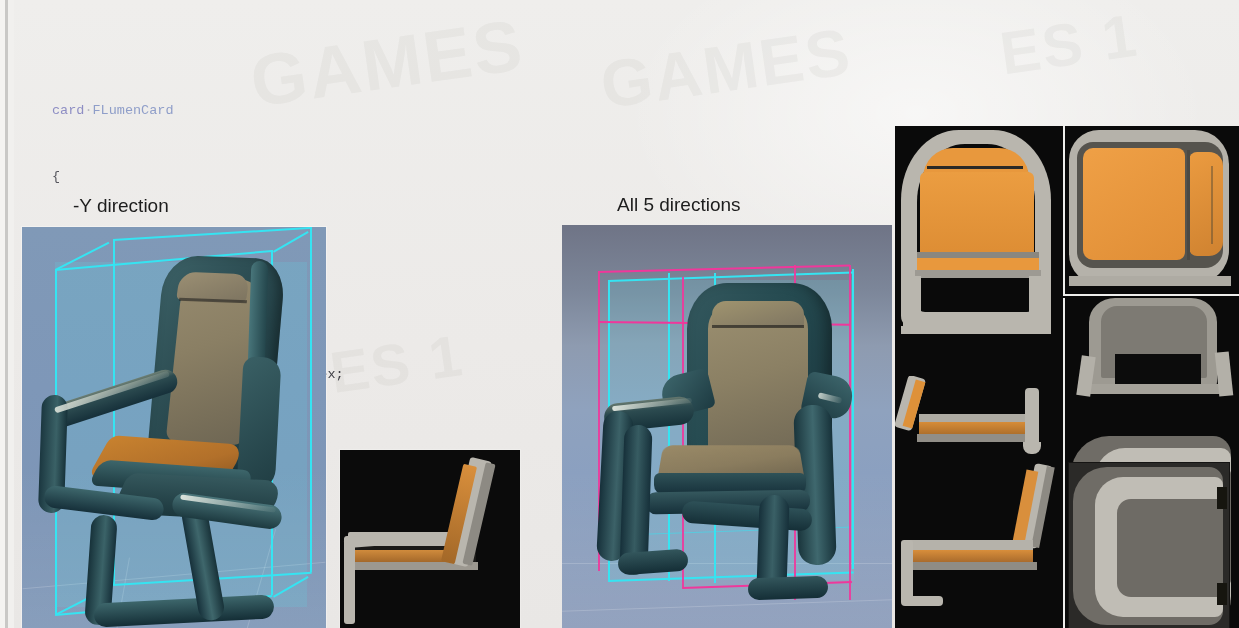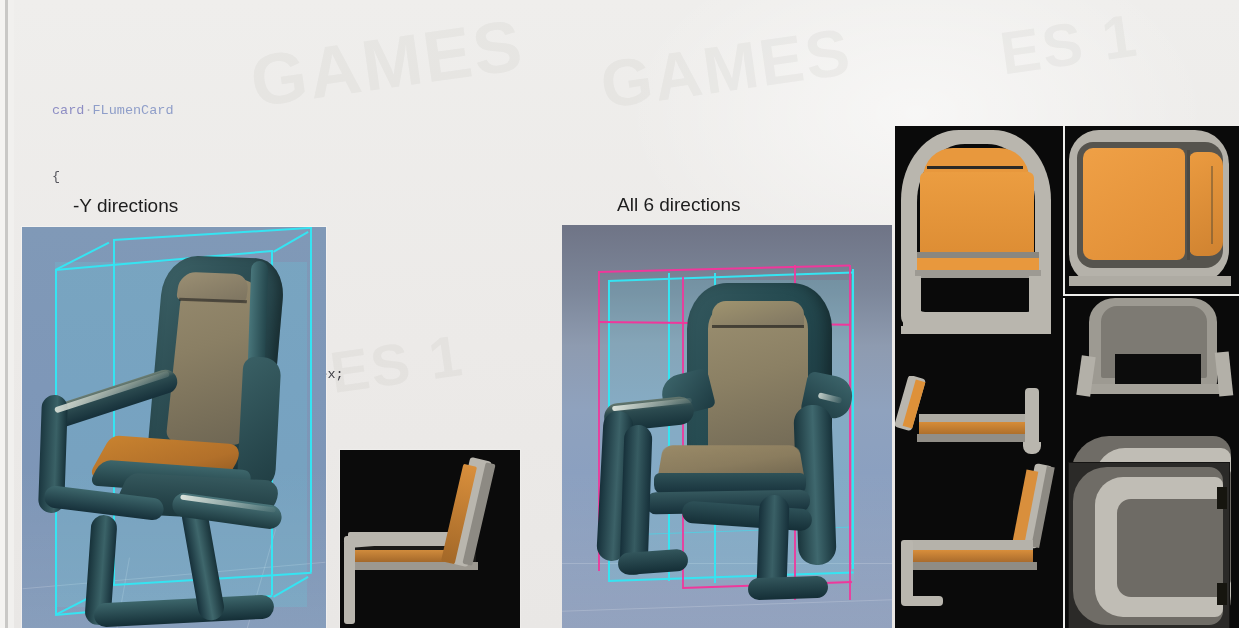--- a/index.html
+++ b/index.html
@@ -126,22 +126,22 @@
 
   <div id="code">
     <div class="ln"><span class="kw">card</span><span class="dot">·</span><span class="type">FLumenCard</span></div>
     <div class="ln"><span class="pn">{</span></div>
     <div class="ln"><span class="dot">····</span><span class="id">FLumenCardOBB</span><span class="dot">·</span><span class="type">LocalOBB;</span></div>
     <div class="ln"><span class="dot">····</span><span class="id">FLumenCardOBB</span><span class="dot">·</span><span class="type">WorldOBB;</span></div>
     <div class="ln"><span class="dot">····</span><span class="ital">uint8</span><span class="dot">·</span><span class="id">AxisAlignedDirectionIndex;</span></div>
     <div class="ln"><span class="pn">};</span></div>
   </div>
 
-  <div class="caption" id="cap-left">-Y directions</div>
-  <div class="caption" id="cap-right">All 6  directions</div>
+  <div class="caption" id="cap-left">-Y direction</div>
+  <div class="caption" id="cap-right">All 5  directions</div>
 
   <div class="viewport" id="vp-left">
     <div class="vpfloor"></div>
     <div class="gridline" style="left:0;top:348px;width:304px;height:1px;transform:rotate(-5deg);"></div>
     <div class="gridline" style="left:238px;top:300px;width:1px;height:110px;transform:rotate(16deg);"></div>
     <div class="gridline" style="left:100px;top:330px;width:1px;height:80px;transform:rotate(10deg);"></div>
 
     <div class="bbox-fill" style="left:33px;top:35px;width:252px;height:345px;"></div>
 
     <div class="bline" style="left:33px;top:42px;width:2px;height:345px;"></div>

